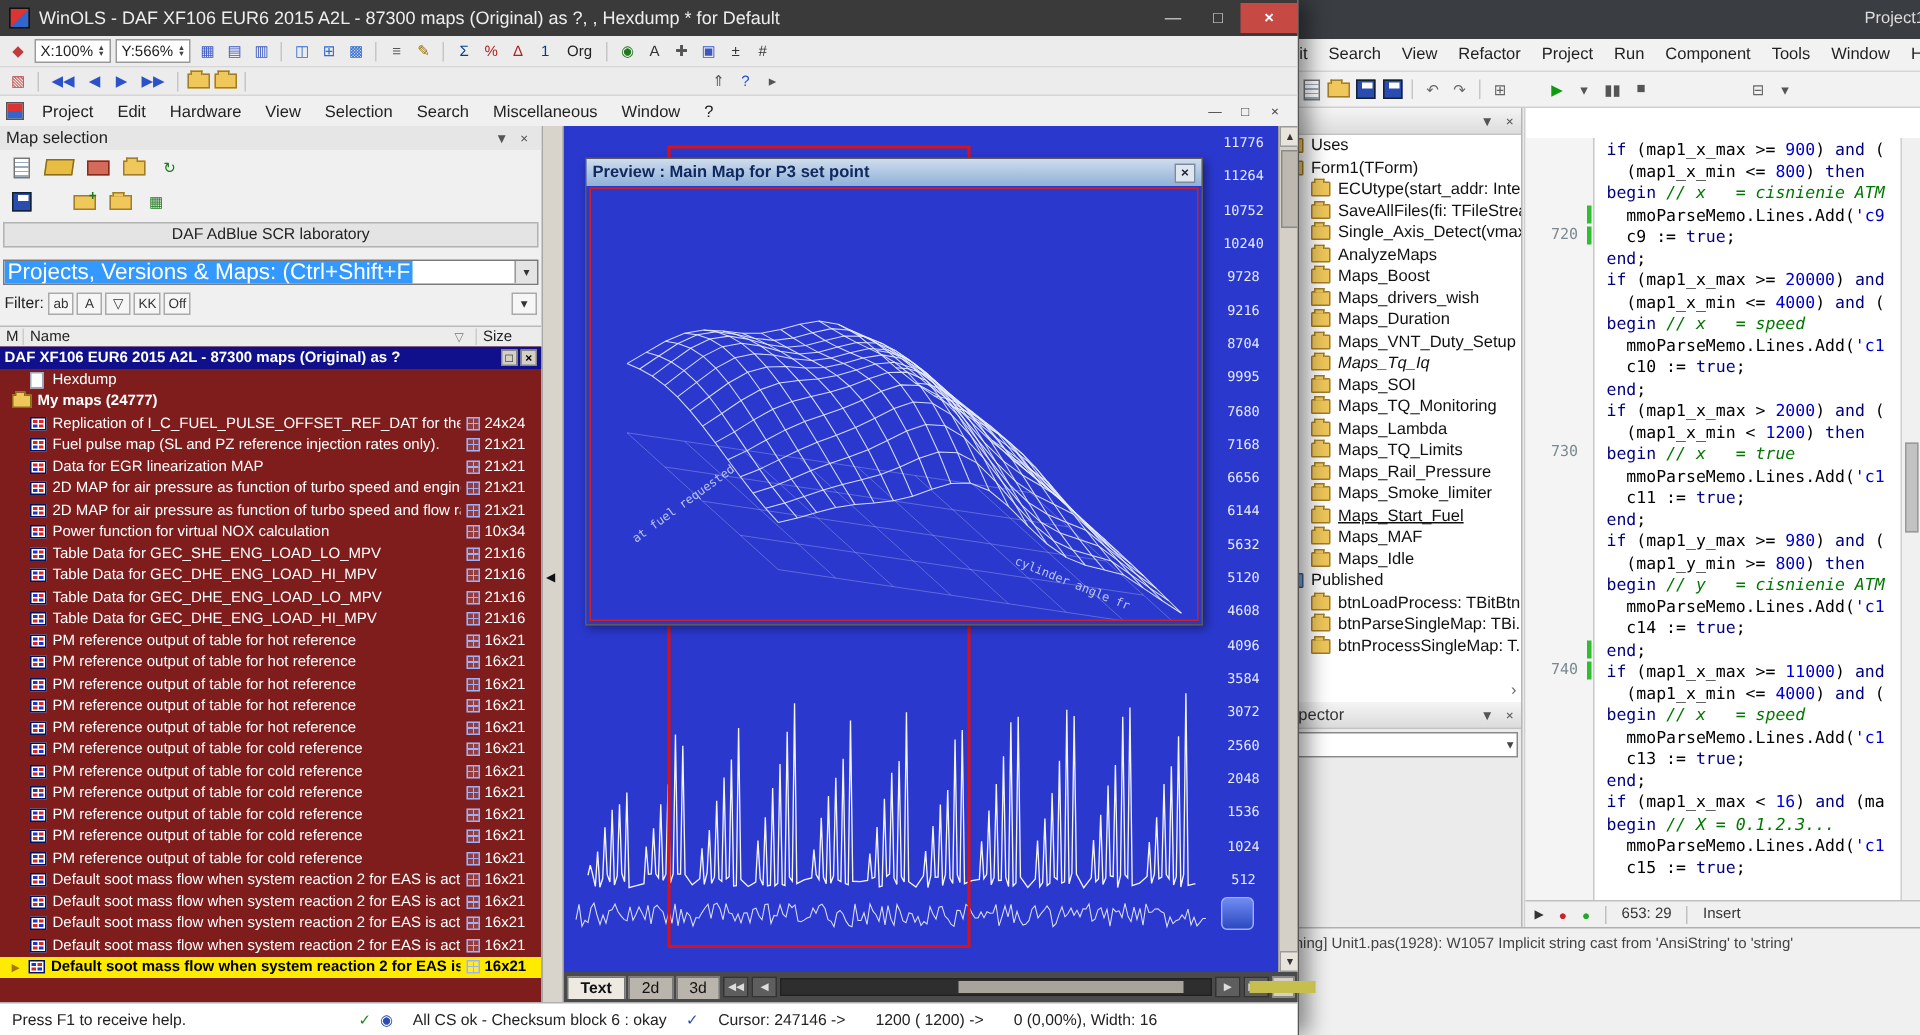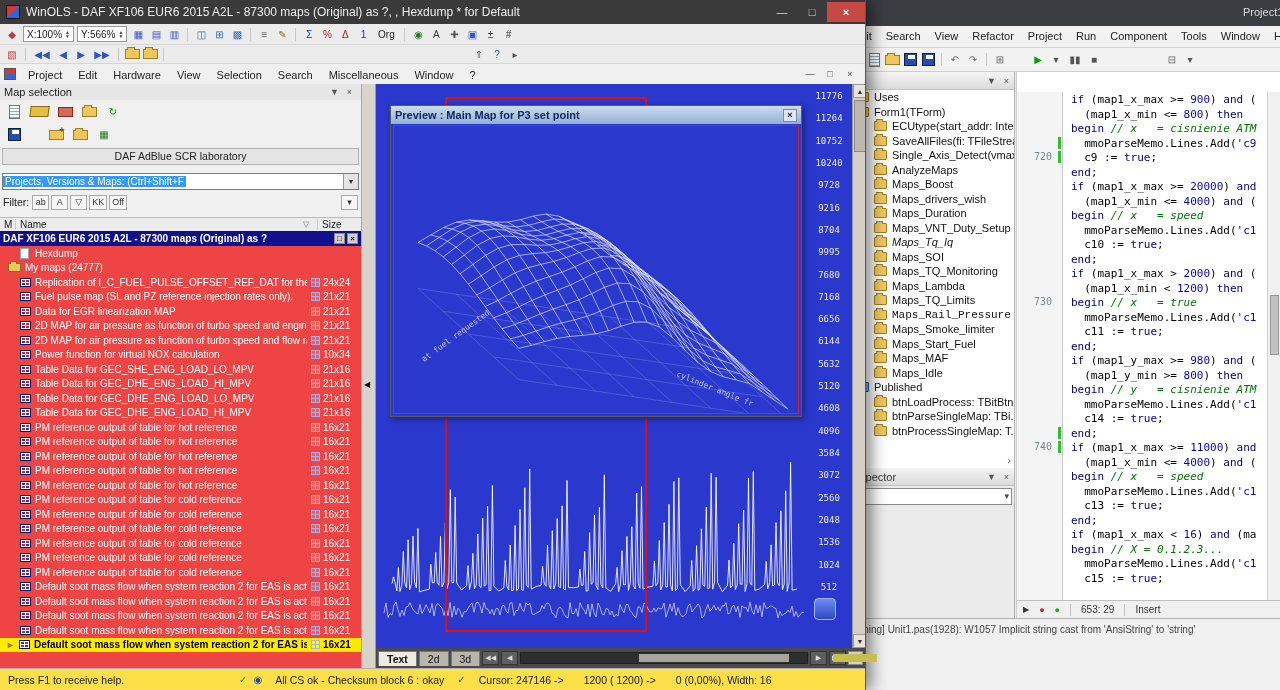--- a/index.html
+++ b/index.html
@@ -79,30 +79,30 @@
   .w-menubar .mi{padding:2px 8px;font-size:11px;color:#222}
   .w-mdi-ctrls{margin-left:auto;display:flex;gap:6px;padding-right:8px;color:#444;font-size:9px}
   .w-mdi-ctrls span{width:14px;text-align:center}
 
   
   .w-map-panel{position:absolute;left:0;top:84px;width:362px;bottom:22px;background:#f0f0f0;border-right:1px solid #a8a8a8;overflow:hidden}
   .mp-caption{height:16px;display:flex;align-items:center;font-size:11px;color:#222;padding:0 4px;background:#e6e6e6}
   .mp-icons-row{height:23px;display:flex;align-items:center;gap:8px;padding-left:6px}
   .mp-lab{height:17px;margin:2px 2px 0 2px;background:#e4e4e4;border:1px solid #b2b2b2;text-align:center;font-size:10.5px;color:#222;line-height:15px}
   .mp-combo{height:17px;margin:8px 2px 0 2px;background:#fff;border:1px solid #7a7a7a;position:relative;display:flex;align-items:center;overflow:hidden}
-  .mp-combo .sel{background:#3399ff;color:#fff;font-size:10px;padding:0 2px;white-space:nowrap}
+  .mp-combo .sel{background:#3399ff;color:#fff;font-size:15px;padding:0 2px;white-space:nowrap}
   .mp-combo .cbtn{position:absolute;right:0;top:0;bottom:0;width:15px;background:#e4e4e4;border-left:1px solid #9a9a9a;display:flex;align-items:center;justify-content:center;font-size:8px;color:#333}
   .mp-filter{height:18px;margin-top:3px;display:flex;align-items:center;gap:3px;padding:0 3px;font-size:10.5px;color:#222}
   .fbtn{min-width:17px;height:15px;border:1px solid #aaa;background:#f6f6f6;display:inline-flex;align-items:center;justify-content:center;font-size:9px;color:#333;padding:0 2px}
   .mp-colhead{height:15px;margin-top:6px;display:flex;align-items:center;background:#ececec;border-top:1px solid #bbb;border-bottom:1px solid #bbb;font-size:10px;color:#222}
   .mp-colhead .cM{width:16px;padding-left:4px;border-right:1px solid #ccc}
   .mp-colhead .cN{flex:1;padding-left:4px}
   .mp-colhead .cF{width:14px;color:#777;font-size:8px}
   .mp-colhead .cS{width:44px;border-left:1px solid #ccc;padding-left:4px}
-  .maps-tree{position:absolute;left:0;top:147px;right:0;bottom:0;background:#ef4444;overflow:hidden}
+  .maps-tree{position:absolute;left:0;top:147px;right:0;bottom:0;background:#7f1d1d;overflow:hidden}
   .proj-header{height:15px;background:#10108c;display:flex;align-items:center;padding:0 3px;color:#fff;font-weight:bold;font-size:10px;white-space:nowrap;overflow:hidden}
   .ph-text{flex:1;overflow:hidden;white-space:nowrap}
   .ph-ic{width:11px;height:11px;background:#d4d0c8;color:#000;font-size:8px;display:inline-flex;align-items:center;justify-content:center;margin-left:2px;border:1px solid #888;flex:none}
   .trow{height:14.5px;display:flex;align-items:center;color:#fff;font-size:10px;padding-left:18px;white-space:nowrap}
   .trow.fold0{padding-left:8px;font-weight:bold}
   .trow.fold1{padding-left:20px}
   .trow .tname{flex:1;white-space:nowrap;overflow:hidden;margin-right:4px}
   .tsize{width:38px;flex:none}
   .trow.hl{background:#ffeb00;color:#000;font-weight:bold}
   .hl-arrow{color:#a87800;font-size:9px;margin:0 2px 0 -12px}
@@ -142,21 +142,21 @@
   .w-viewbar{position:absolute;left:376px;right:0;bottom:22px;height:20px;background:#4a4a4a;display:flex;align-items:center;padding:0 2px;gap:2px}
   .vtab{background:#b9b5ad;color:#111;padding:1px 8px;font-size:10.5px;border:1px solid #777;border-bottom:none;flex:none}
   .vtab.active{background:#eeeae2;font-weight:bold}
   .navb{width:17px;height:14px;background:#5e5e5e;color:#ddd;font-size:7px;display:inline-flex;align-items:center;justify-content:center;border:1px solid #333;flex:none}
   .htrack{flex:1;height:12px;background:#2e2e2e;position:relative;border:1px solid #222}
   .hthumb{position:absolute;left:118px;top:1px;width:150px;height:8px;background:#a8a49c}
   .hmark{position:absolute;left:312px;top:1px;width:44px;height:8px;background:#c6bf4e}
   .vcorner{width:15px;height:14px;background:#d4d0c8;border:1px solid #888;flex:none}
 
   
-  .w-status{position:absolute;left:0;right:0;bottom:0;height:22px;background:#fde047;border-top:1px solid #b0b0b0;display:flex;align-items:center;font-size:10.5px;color:#222}
+  .w-status{position:absolute;left:0;right:0;bottom:0;height:22px;background:#ffffff;border-top:1px solid #b0b0b0;display:flex;align-items:center;font-size:10.5px;color:#222}
   .st-help{width:236px;padding-left:8px;flex:none}
   .st-g{color:#1a8a1a;font-size:10px;margin:0 3px}
   .st-b{color:#2a4bb0;font-size:10px;margin:0 3px}
   .st-t{margin:0 10px;white-space:nowrap}
 </style>
 </head>
 <body>
 
 <div id="screen">
 
@@ -254,29 +254,29 @@
             <span>Maps_TQ_Monitoring</span>
           </div>
           <div class="srow" style="padding-left: 64px;">
             <span class="st-ico"></span>
             <span>Maps_Lambda</span>
           </div>
           <div class="srow" style="padding-left: 64px;">
             <span class="st-ico"></span>
             <span>Maps_TQ_Limits</span>
           </div>
-          <div class="srow" style="padding-left: 64px; font-family: Liberation Mono, monospace;">
+          <div class="srow" style="padding-left: 64px;">
             <span class="st-ico"></span>
             <span>Maps_Rail_Pressure</span>
           </div>
           <div class="srow" style="padding-left: 64px;">
             <span class="st-ico"></span>
             <span>Maps_Smoke_limiter</span>
           </div>
-          <div class="srow" style="padding-left: 64px;">
+          <div class="srow" style="padding-left: 64px; text-decoration: underline;">
             <span class="st-ico"></span>
             <span>Maps_Start_Fuel</span>
           </div>
           <div class="srow" style="padding-left: 64px;">
             <span class="st-ico"></span>
             <span>Maps_MAF</span>
           </div>
           <div class="srow" style="padding-left: 64px;">
             <span class="st-ico"></span>
             <span>Maps_Idle</span>
@@ -559,21 +559,21 @@
             <span class="ph-text">DAF XF106 EUR6 2015 A2L - 87300 maps (Original) as ?</span>
             <span class="ph-ic">□</span>
             <span class="ph-ic">×</span>
           </div>
           <div class="trow fold1">
             <span class="page-ico"></span>
             <span class="tname" style="font-weight: normal;">Hexdump</span>
           </div>
           <div class="trow fold0">
             <span class="fold-ico"></span>
-            <span class="tname" style="font-weight: normal;">My maps (24777)</span>
+            <span class="tname" style="font-weight: bold;">My maps (24777)</span>
           </div>
           <div class="trow">
             <span class="m-ico"></span>
             <span class="tname">Replication of I_C_FUEL_PULSE_OFFSET_REF_DAT for the purpos</span>
             <span class="s-ico"></span>
             <span class="tsize">24x24</span>
           </div>
           <div class="trow">
             <span class="m-ico"></span>
             <span class="tname">Fuel pulse map (SL and PZ reference injection rates only).</span>

